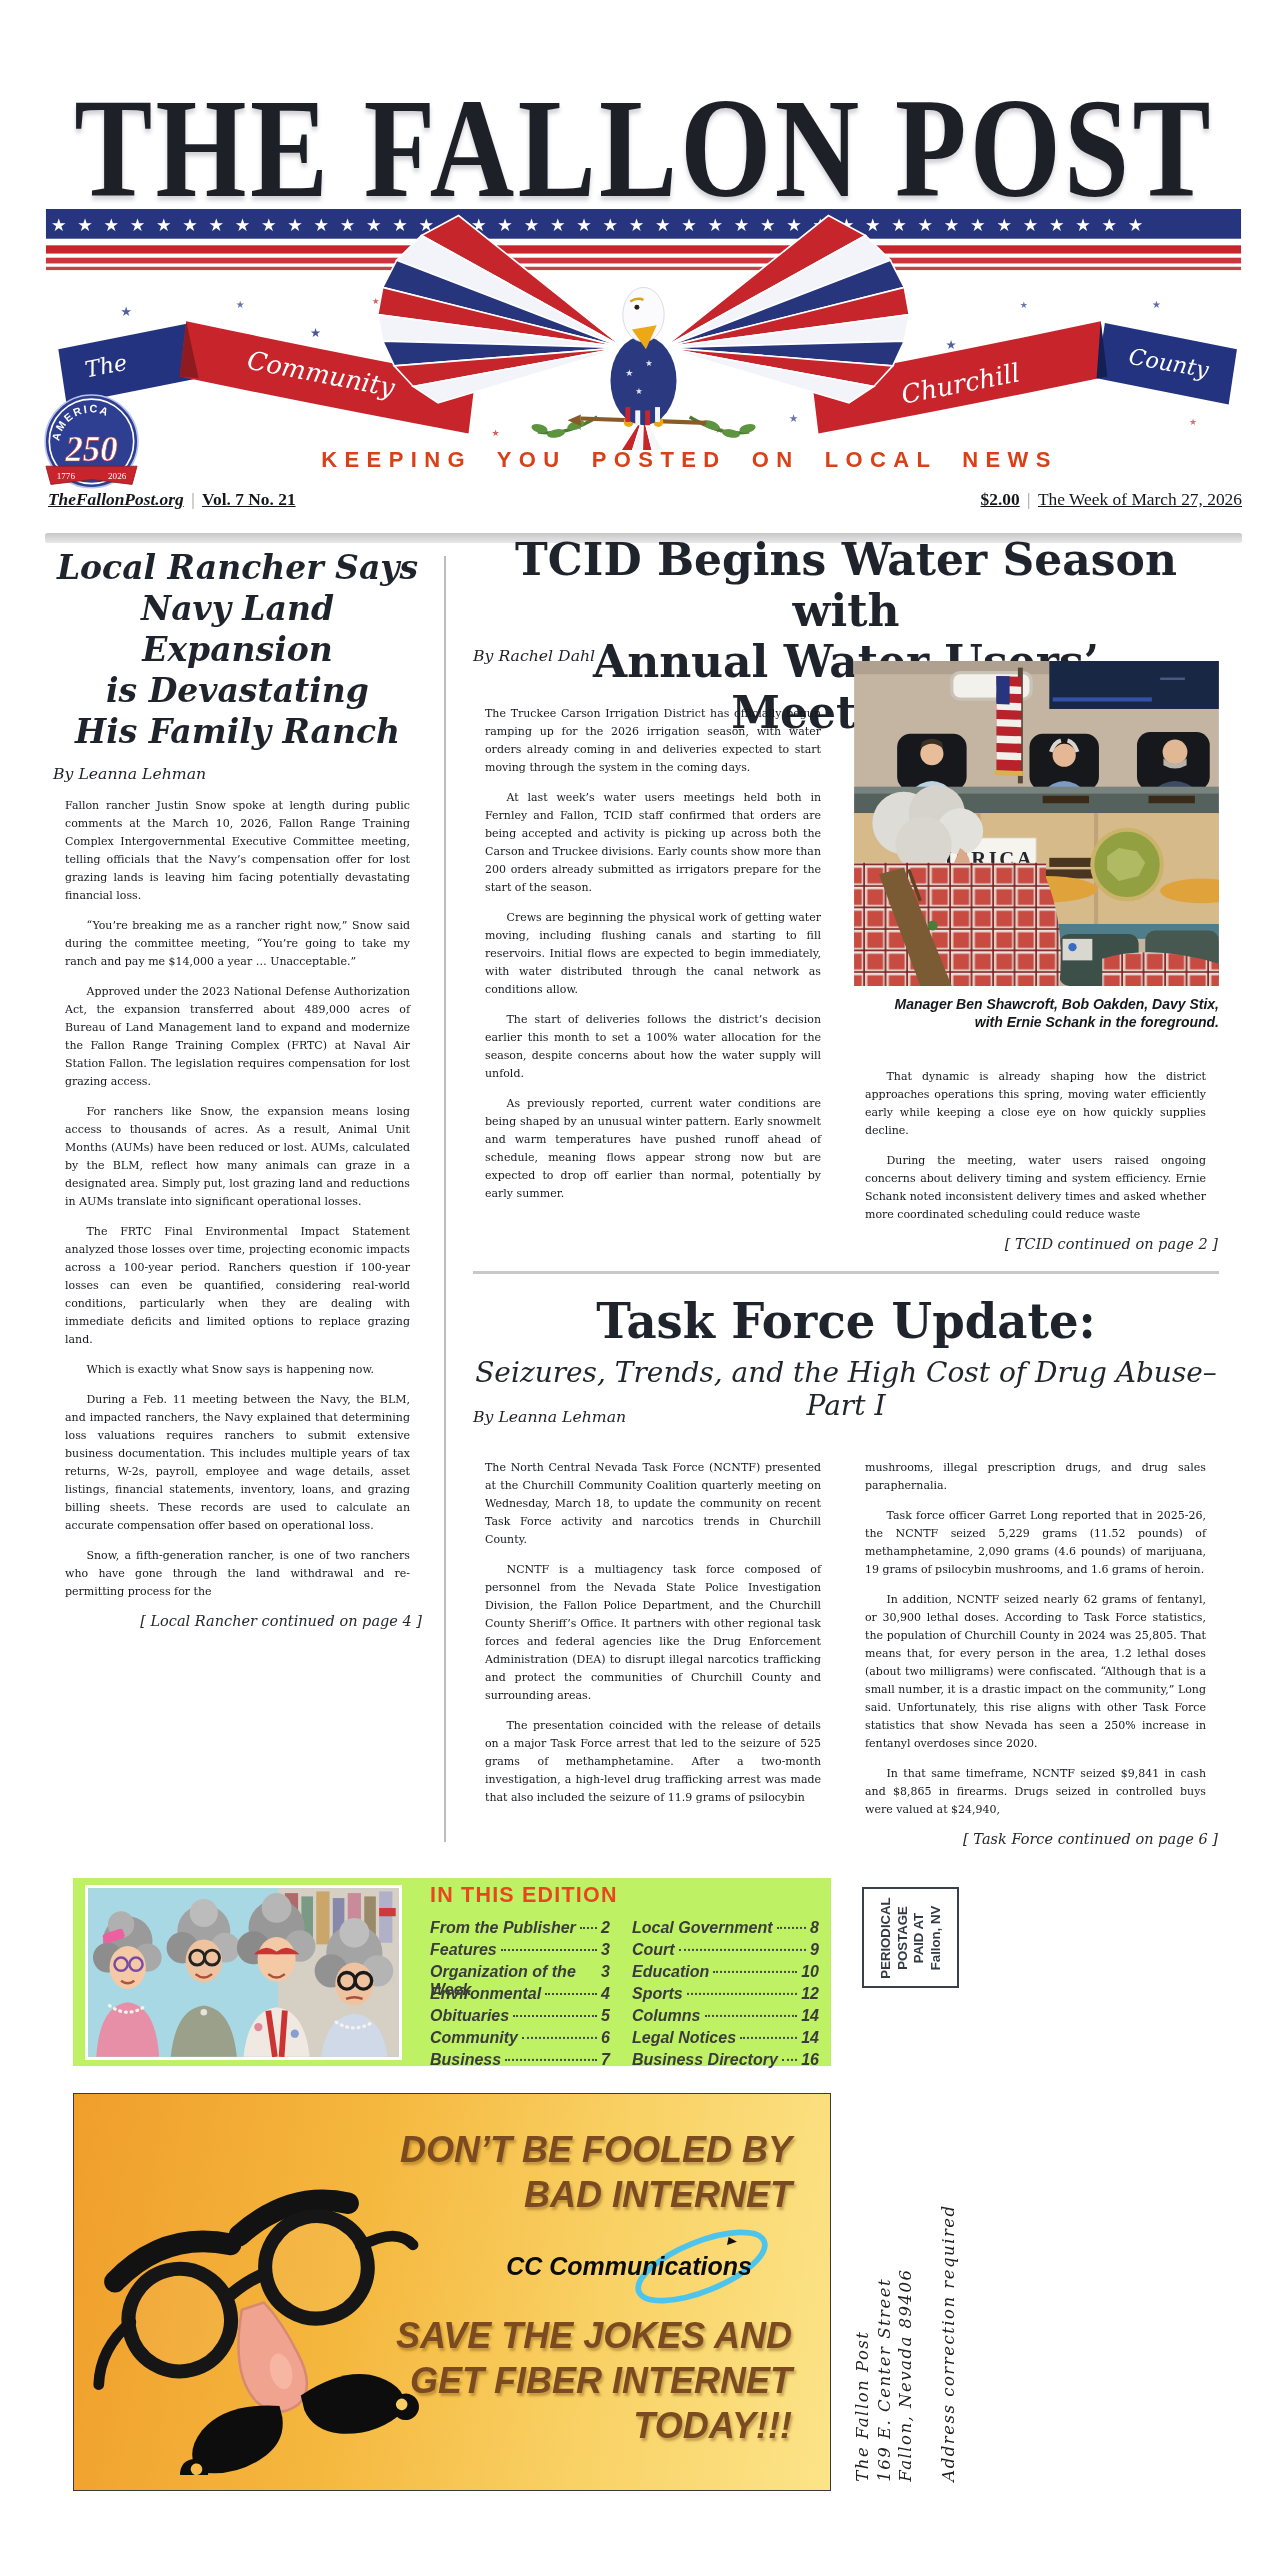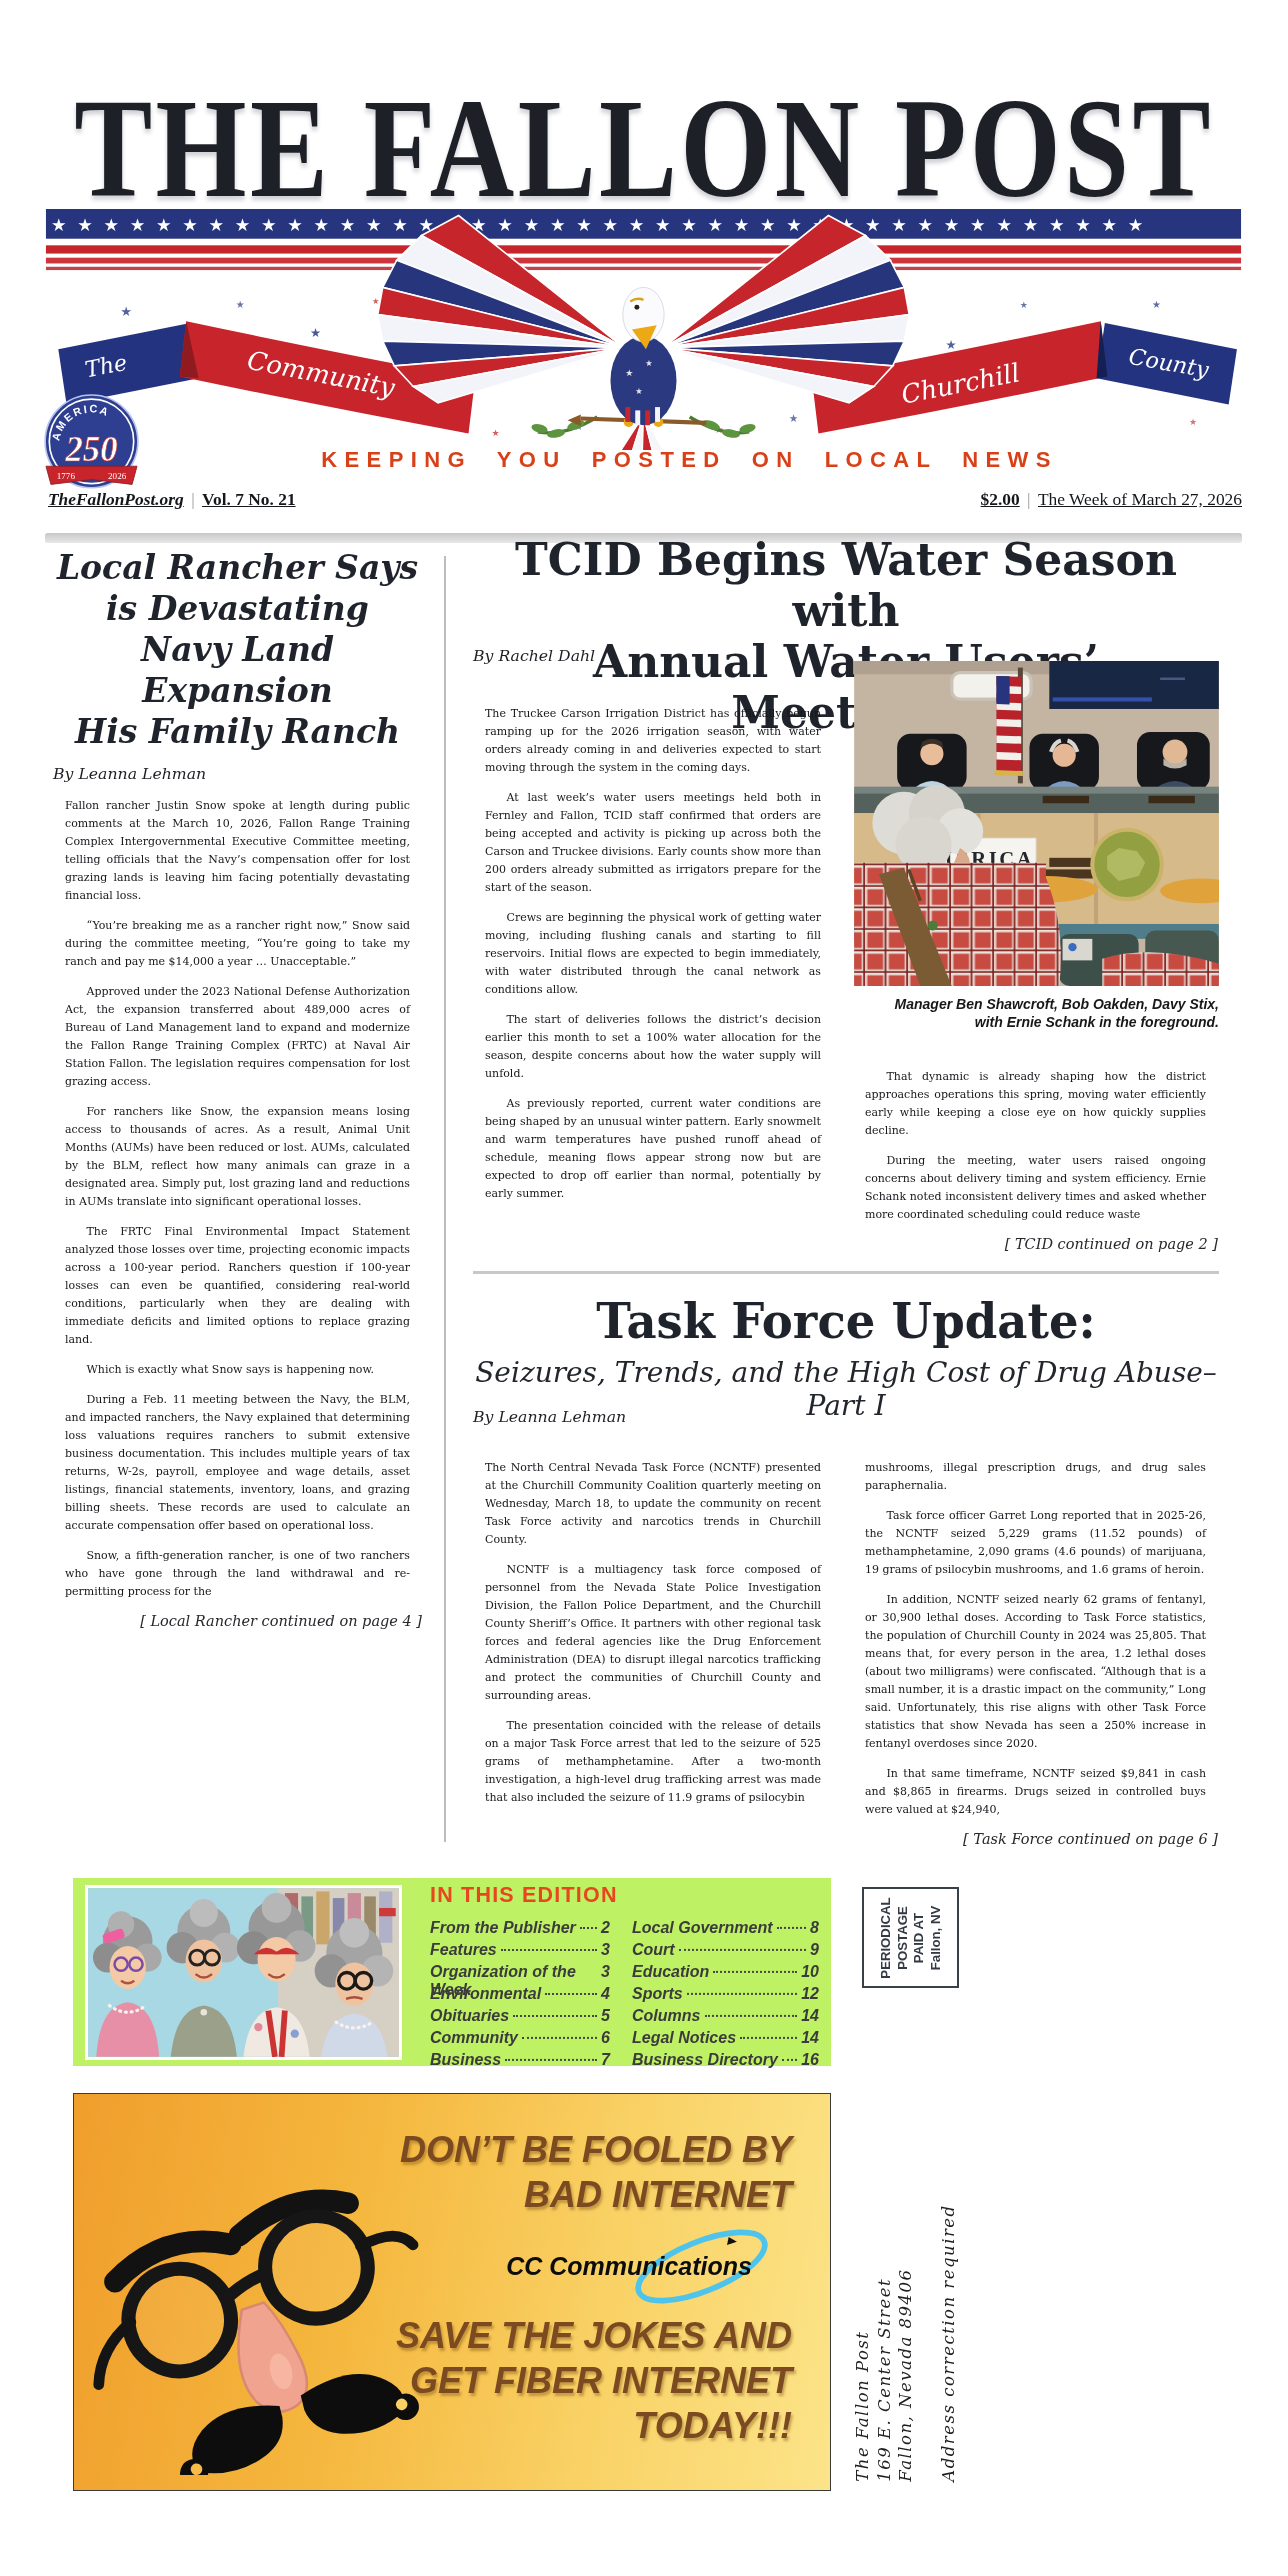--- a/index.html
+++ b/index.html
@@ -250,22 +250,22 @@
     <span>
       <b>$2.00</b><span class="sep">|</span><span>The Week of March 27, 2026</span>
     </span>
   </div>
 
   <div class="grayrule"></div>
 
   <section class="article-left">
     <h2 class="hl" style="margin:0">
       <span style="display:block">Local Rancher Says</span>
+      <span style="display:block">Navy Land Expansion</span>
       <span style="display:block">is Devastating</span>
-      <span style="display:block">Navy Land Expansion</span>
       <span style="display:block">His Family Ranch</span>
     </h2>
     <div class="byline">By Leanna Lehman</div>
     <div class="body">
       <p>Fallon rancher Justin Snow spoke at length during public comments at the March 10, 2026, Fallon Range Training Complex Intergovernmental Executive Committee meeting, telling officials that the Navy’s compensation offer for lost grazing lands is leaving him facing potentially devastating financial loss.</p>
       <p>“You’re breaking me as a rancher right now,” Snow said during the committee meeting, “You’re going to take my ranch and pay me $14,000 a year … Unacceptable.”</p>
       <p>Approved under the 2023 National Defense Authorization Act, the expansion transferred about 489,000 acres of Bureau of Land Management land to expand and modernize the Fallon Range Training Complex (FRTC) at Naval Air Station Fallon. The legislation requires compensation for lost grazing access.</p>
       <p>For ranchers like Snow, the expansion means losing access to thousands of acres. As a result, Animal Unit Months (AUMs) have been reduced or lost. AUMs, calculated by the BLM, reflect how many animals can graze in a designated area. Simply put, lost grazing land and reductions in AUMs translate into significant operational losses.</p>
       <p>The FRTC Final Environmental Impact Statement analyzed those losses over time, projecting economic impacts across a 100-year period. Ranchers question if 100-year losses can even be quantified, considering real-world conditions, particularly when they are dealing with immediate deficits and limited options to replace grazing land.</p>
       <p>Which is exactly what Snow says is happening now.</p>

